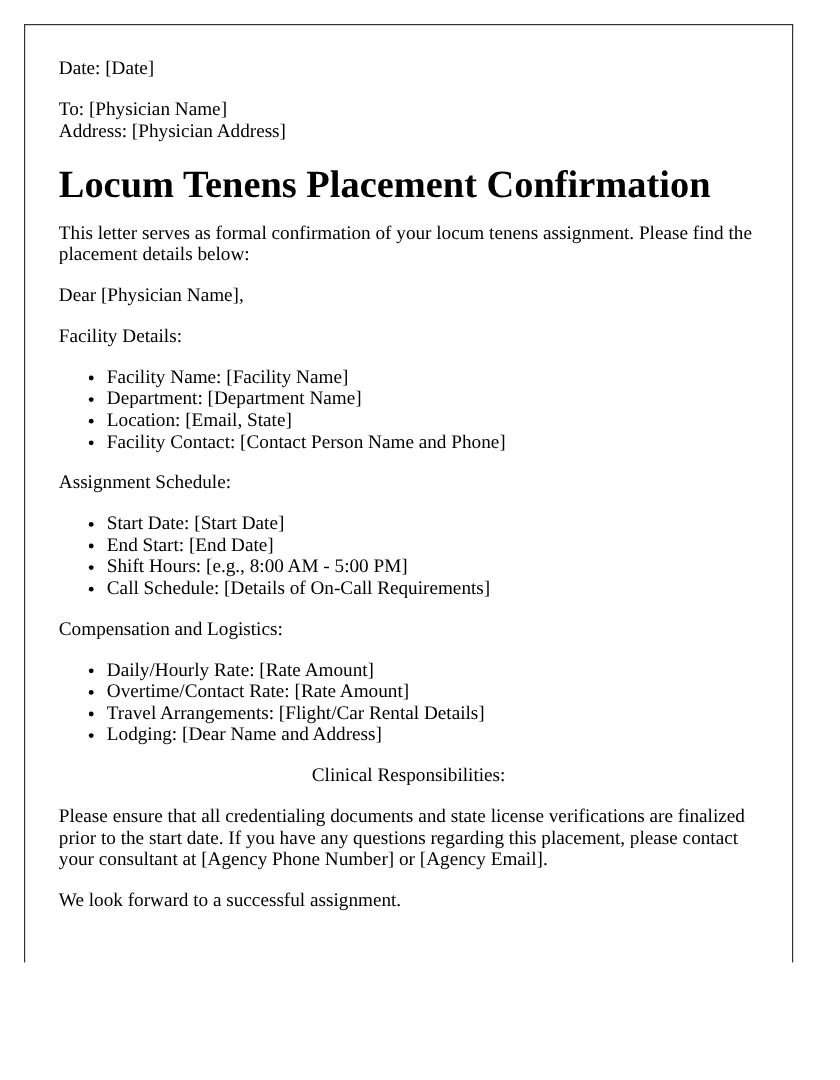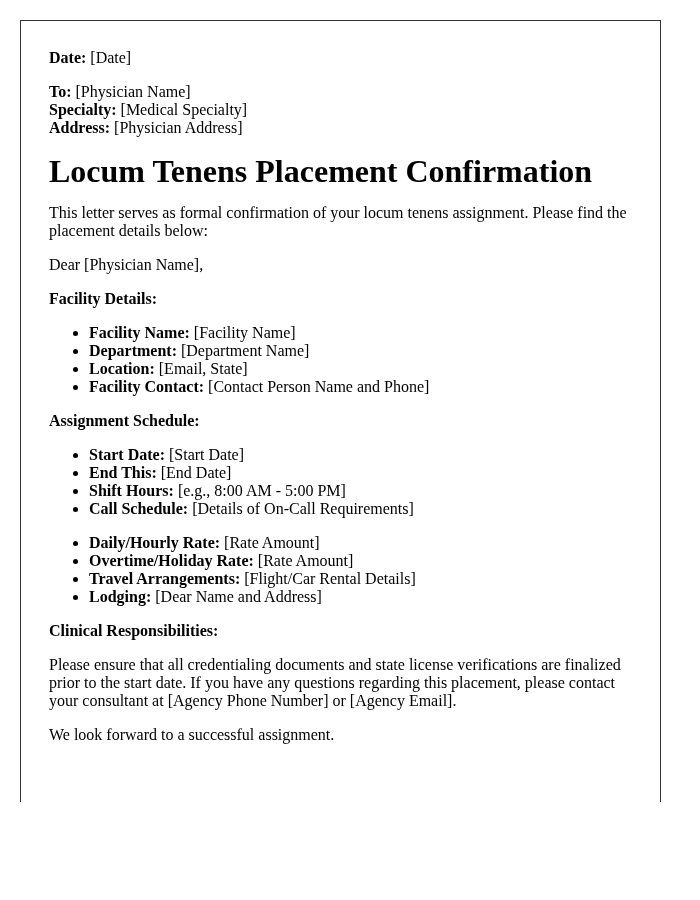--- a/index.html
+++ b/index.html
@@ -20,42 +20,38 @@
     }
     p { margin: 0 0 16px 0; }
     h1 {
       font-size: 32px;
       line-height: 37px;
       font-weight: bold;
       margin: 16px 0 14px 0;
     }
     ul { margin: 0 0 16px 0; padding-left: 40px; }
     li { margin: 0; }
-    b { font-weight: bold; }
+    b { font-weight: normal; text-align: center; }
     .block { margin: 16px 0 16px 0; }
     .block .line { display: block; }
   </style>
 </head>
 <body>
 
 <div class="page">
 
   <p>
     <b>Date:</b>
     <span>[Date]</span>
   </p>
 
   <div class="block">
     <span class="line">
       <b>To:</b>
       <span>[Physician Name]</span>
-    </span>
-    <span class="line">
-      <b>Specialty:</b>
-      <span>[Medical Specialty]</span>
     </span>
     <span class="line">
       <b>Address:</b>
       <span>[Physician Address]</span>
     </span>
   </div>
 
   <h1>Locum Tenens Placement Confirmation</h1>
 
   <p>This letter serves as formal confirmation of your locum tenens assignment. Please find the placement details below:</p>
@@ -66,28 +62,29 @@
   <ul>
     <li><b>Facility Name:</b> <span>[Facility Name]</span></li>
     <li><b>Department:</b> <span>[Department Name]</span></li>
     <li><b>Location:</b> <span>[Email, State]</span></li>
     <li><b>Facility Contact:</b> <span>[Contact Person Name and Phone]</span></li>
   </ul>
 
   <p><b>Assignment Schedule:</b></p>
   <ul>
     <li><b>Start Date:</b> <span>[Start Date]</span></li>
-    <li><b>End This:</b> <span>[End Date]</span></li>
+    <li><b>End Start:</b> <span>[End Date]</span></li>
     <li><b>Shift Hours:</b> <span>[e.g., 8:00 AM - 5:00 PM]</span></li>
     <li><b>Call Schedule:</b> <span>[Details of On-Call Requirements]</span></li>
   </ul>
 
+  <p><b>Compensation and Logistics:</b></p>
   <ul>
     <li><b>Daily/Hourly Rate:</b> <span>[Rate Amount]</span></li>
-    <li><b>Overtime/Holiday Rate:</b> <span>[Rate Amount]</span></li>
+    <li><b>Overtime/Contact Rate:</b> <span>[Rate Amount]</span></li>
     <li><b>Travel Arrangements:</b> <span>[Flight/Car Rental Details]</span></li>
     <li><b>Lodging:</b> <span>[Dear Name and Address]</span></li>
   </ul>
 
   <div class="block">
     <b class="line">Clinical Responsibilities:</b>
   </div>
 
   <p>Please ensure that all credentialing documents and state license verifications are finalized prior to the start date. If you have any questions regarding this placement, please contact your consultant at [Agency Phone Number] or [Agency Email].</p>
 

